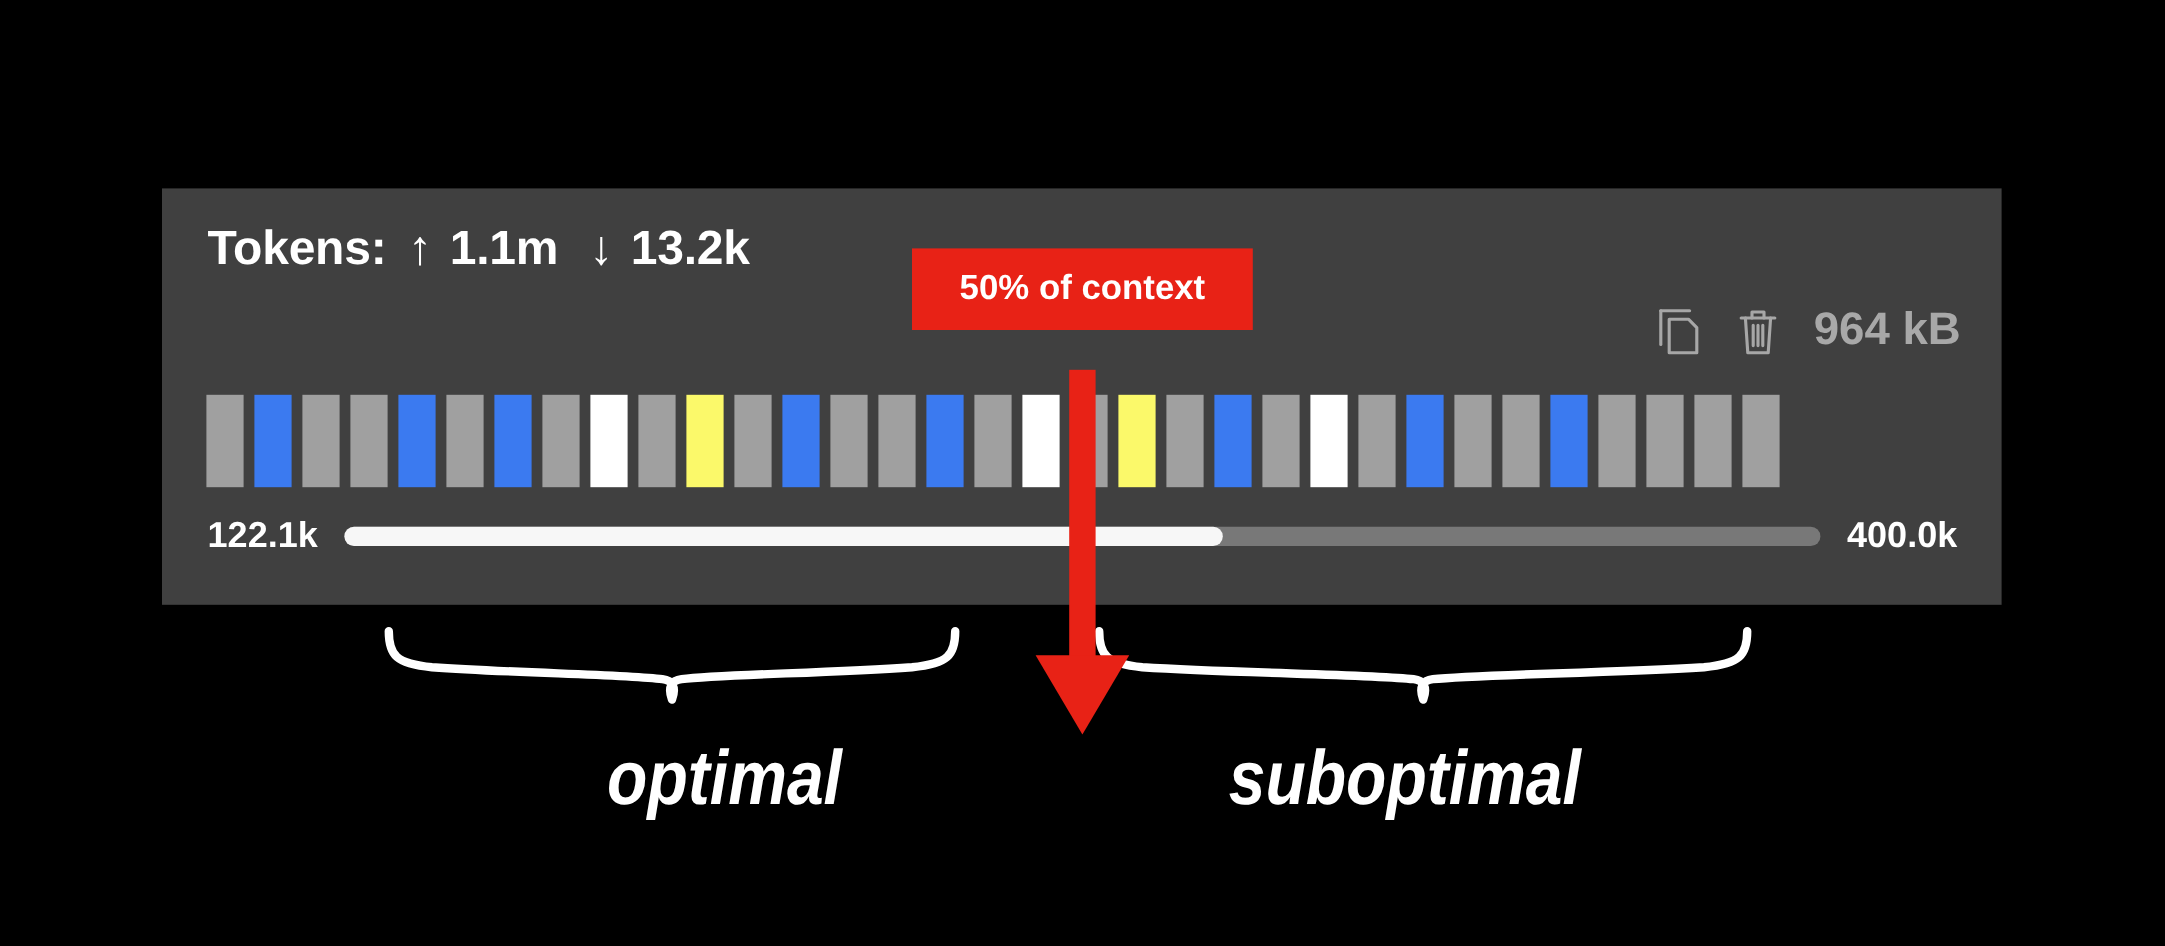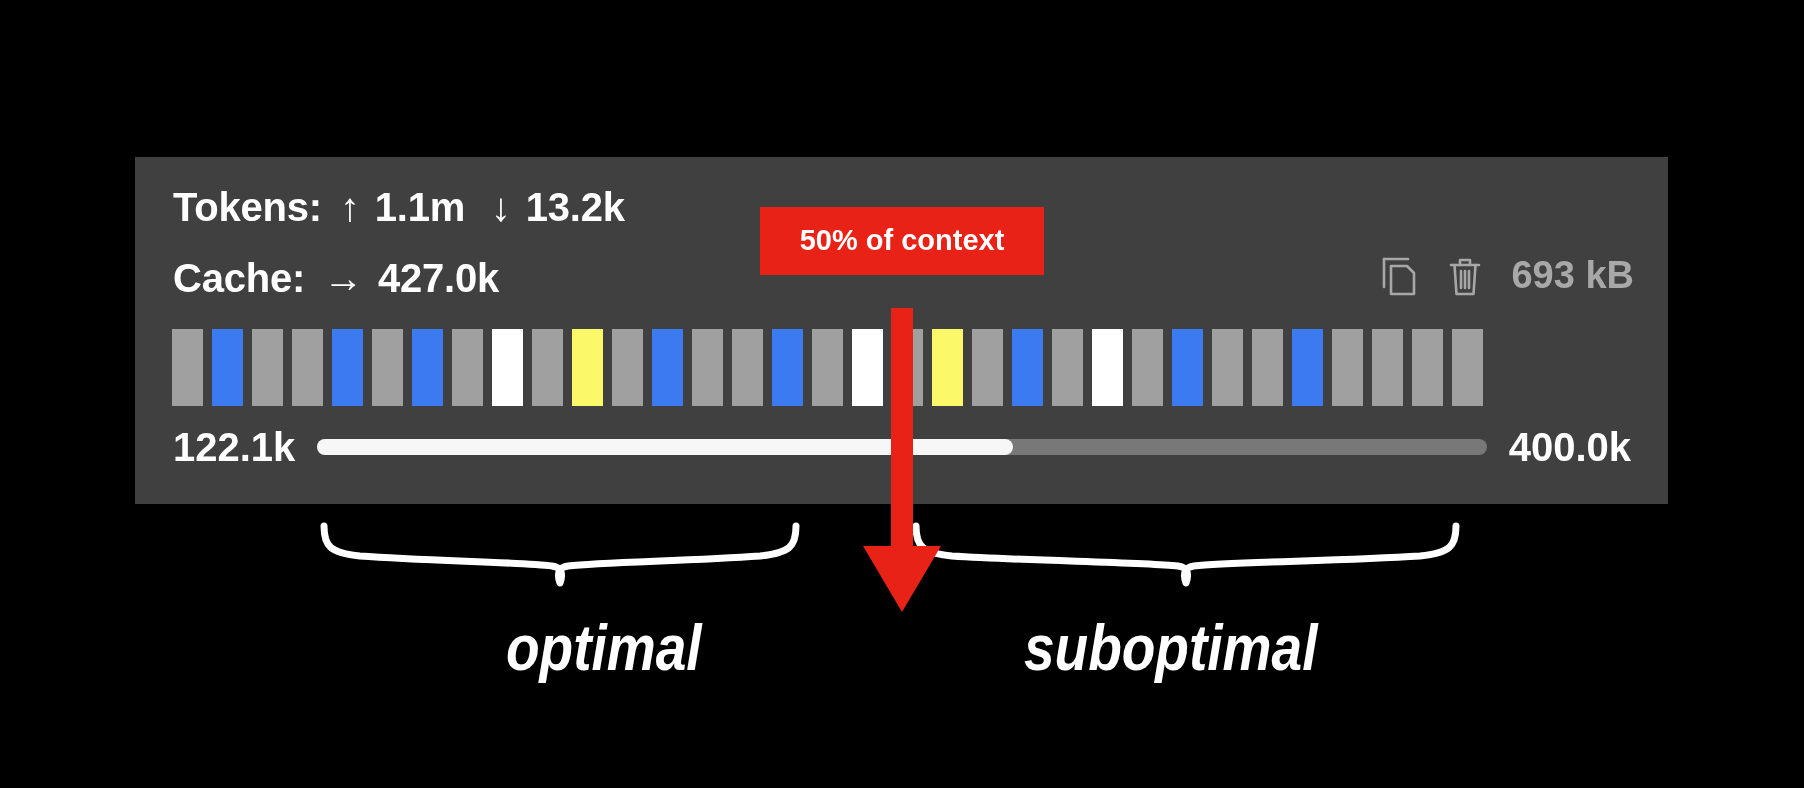--- a/index.html
+++ b/index.html
@@ -101,21 +101,21 @@
     left: 38px;
     top: 262px;
     width: 1458px;
     height: 56px;
     display: flex;
     align-items: center;
     gap: 0;
   }
   #progress-min, #progress-max {
     color: #ffffff;
-    font-size: 40px;
+    font-size: 30px;
     font-weight: 700;
     line-height: 1;
     white-space: nowrap;
   }
   #progress-track {
     flex: 1 1 auto;
     position: relative;
     height: 16px;
     margin: 0 22px;
     background: #787878;
@@ -182,41 +182,38 @@
 </style>
 </head>
 <body>
 
 <div id="status-panel">
 
   <div class="stat-row" id="tokens-row">
     <span class="stat-label">Tokens:</span><span class="stat-sep"></span><span class="arrow-glyph">↑</span>&nbsp;<span class="stat-value">1.1m</span>&nbsp;&nbsp;<span class="arrow-glyph">↓</span>&nbsp;<span class="stat-value">13.2k</span>
   </div>
 
-  <div class="stat-row" id="cache-row">
-    <span class="stat-label">Cache:</span><span class="stat-sep"></span><span class="arrow-glyph">→</span>&nbsp;<span class="stat-value">427.0k</span>
-  </div>
 
   <div id="panel-actions">
     <span class="panel-icon">
       <svg viewBox="0 0 40 44" width="40" height="44" fill="none" stroke="#e6e6e6" stroke-width="2.6" stroke-linejoin="round" stroke-linecap="round">
         <path d="M5 6 h18 l6 0"></path>
         <path d="M5 6 v28"></path>
         <path d="M12 13 h16 l7 7 v21 h-23 z"></path>
       </svg>
     </span>
     <span class="panel-icon">
       <svg viewBox="0 0 40 44" width="40" height="44" fill="none" stroke="#e6e6e6" stroke-width="2.6" stroke-linejoin="round" stroke-linecap="round">
         <path d="M6 12 h28"></path>
         <path d="M15 12 v-5 h10 v5"></path>
         <path d="M9.5 12 l2 29 h17 l2 -29"></path>
         <path d="M16 18 v17 M20 18 v17 M24 18 v17"></path>
       </svg>
     </span>
-    <span id="context-size">693 kB</span>
+    <span id="context-size">964 kB</span>
   </div>
 
   <div id="segment-bar">
       <div class="segment seg-gray"></div>
       <div class="segment seg-blue"></div>
       <div class="segment seg-gray"></div>
       <div class="segment seg-gray"></div>
       <div class="segment seg-blue"></div>
       <div class="segment seg-gray"></div>
       <div class="segment seg-blue"></div>

